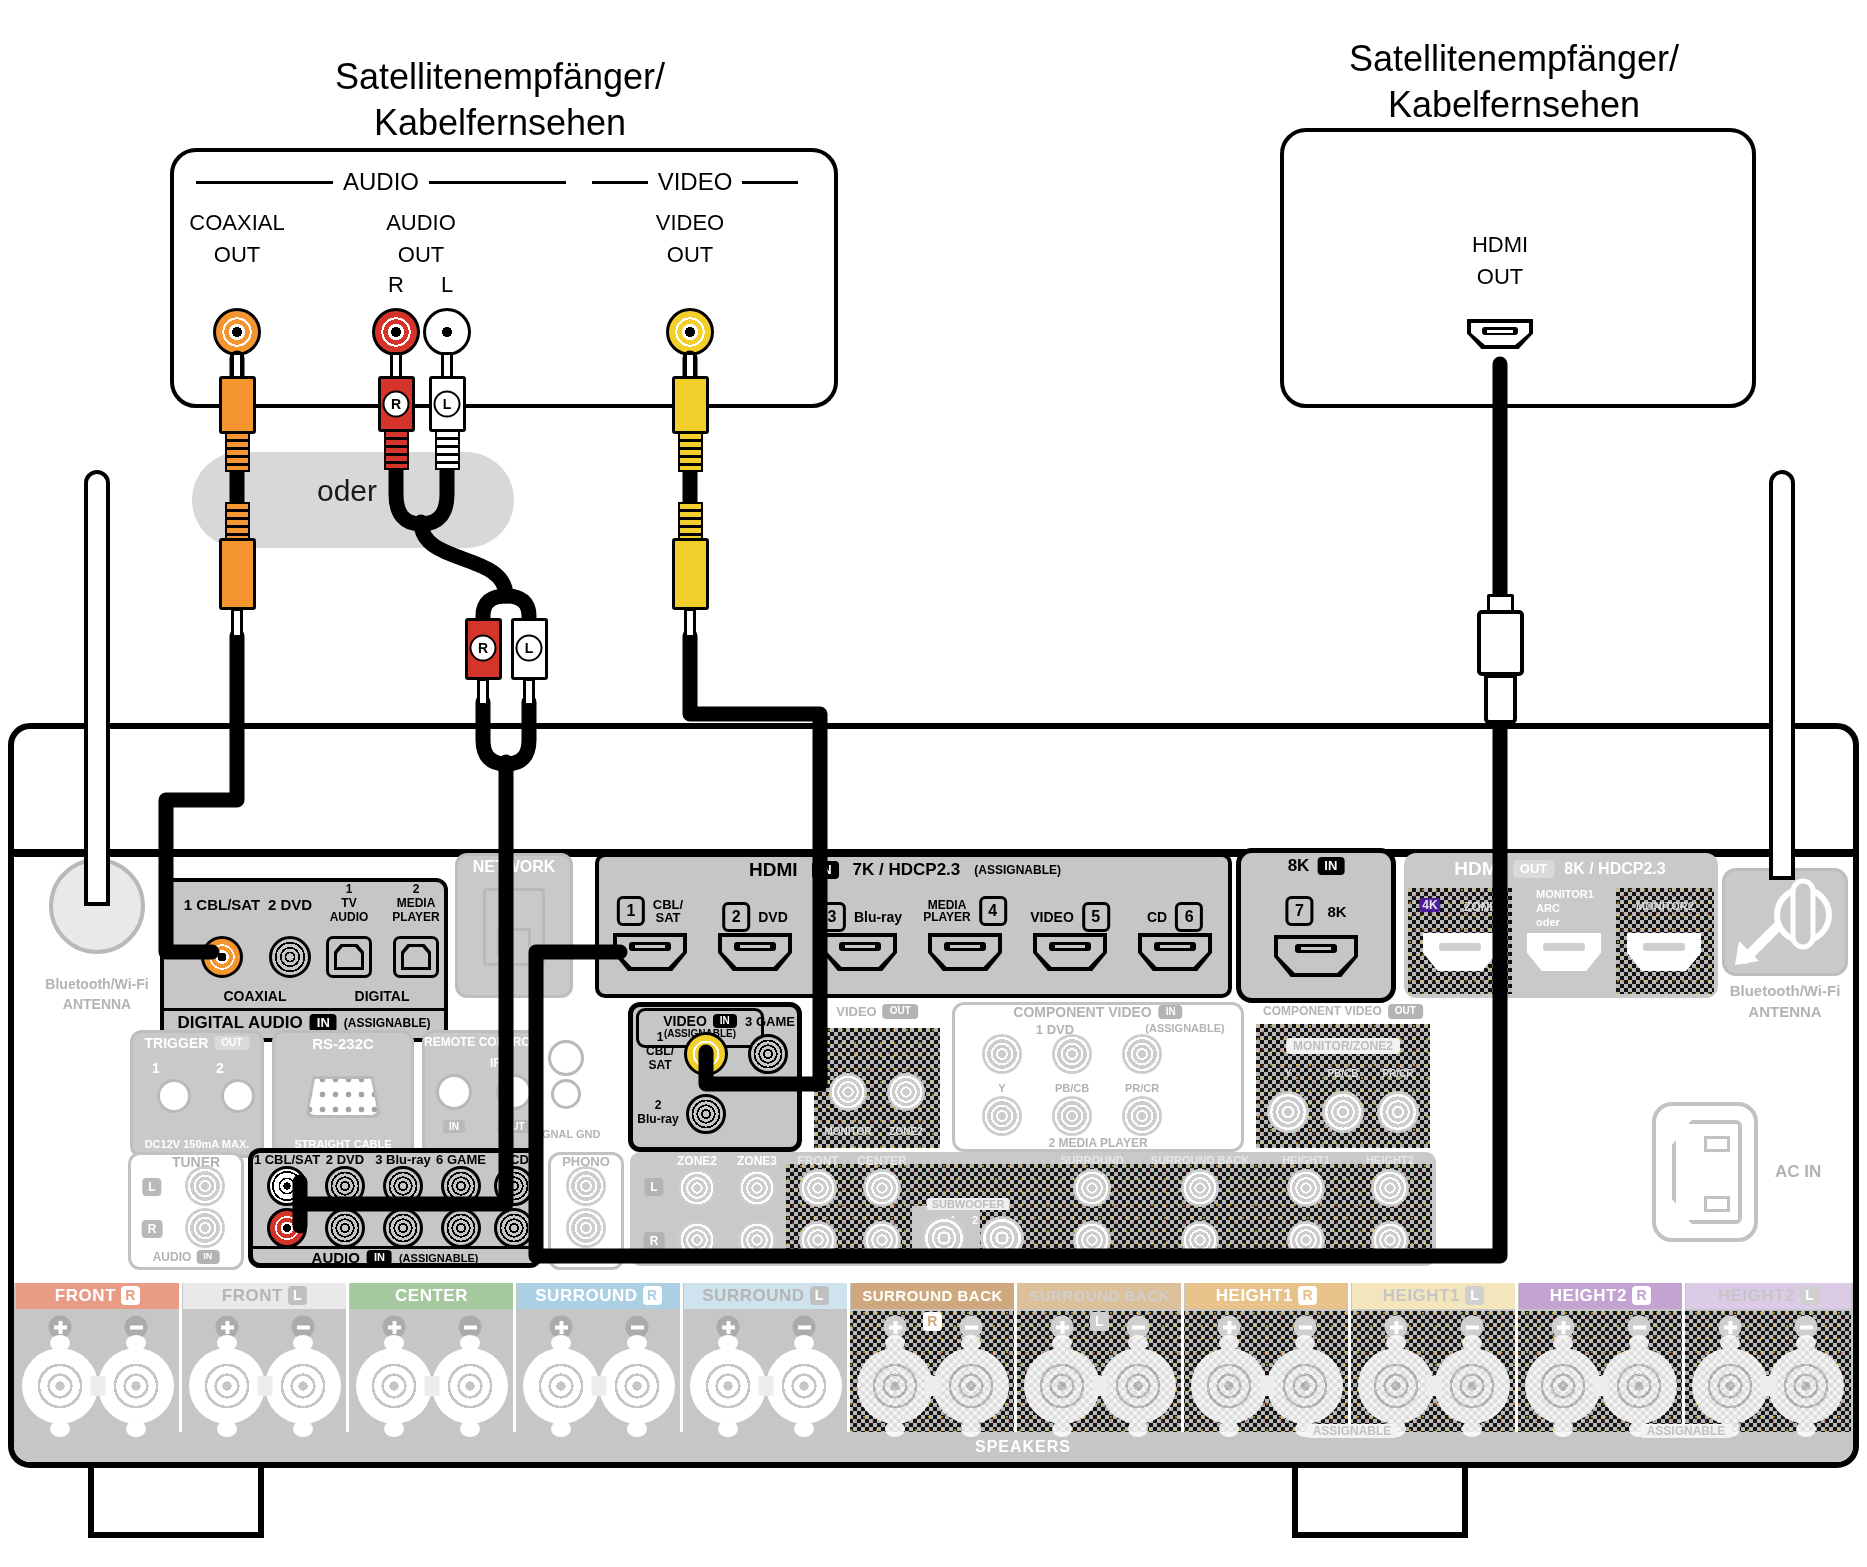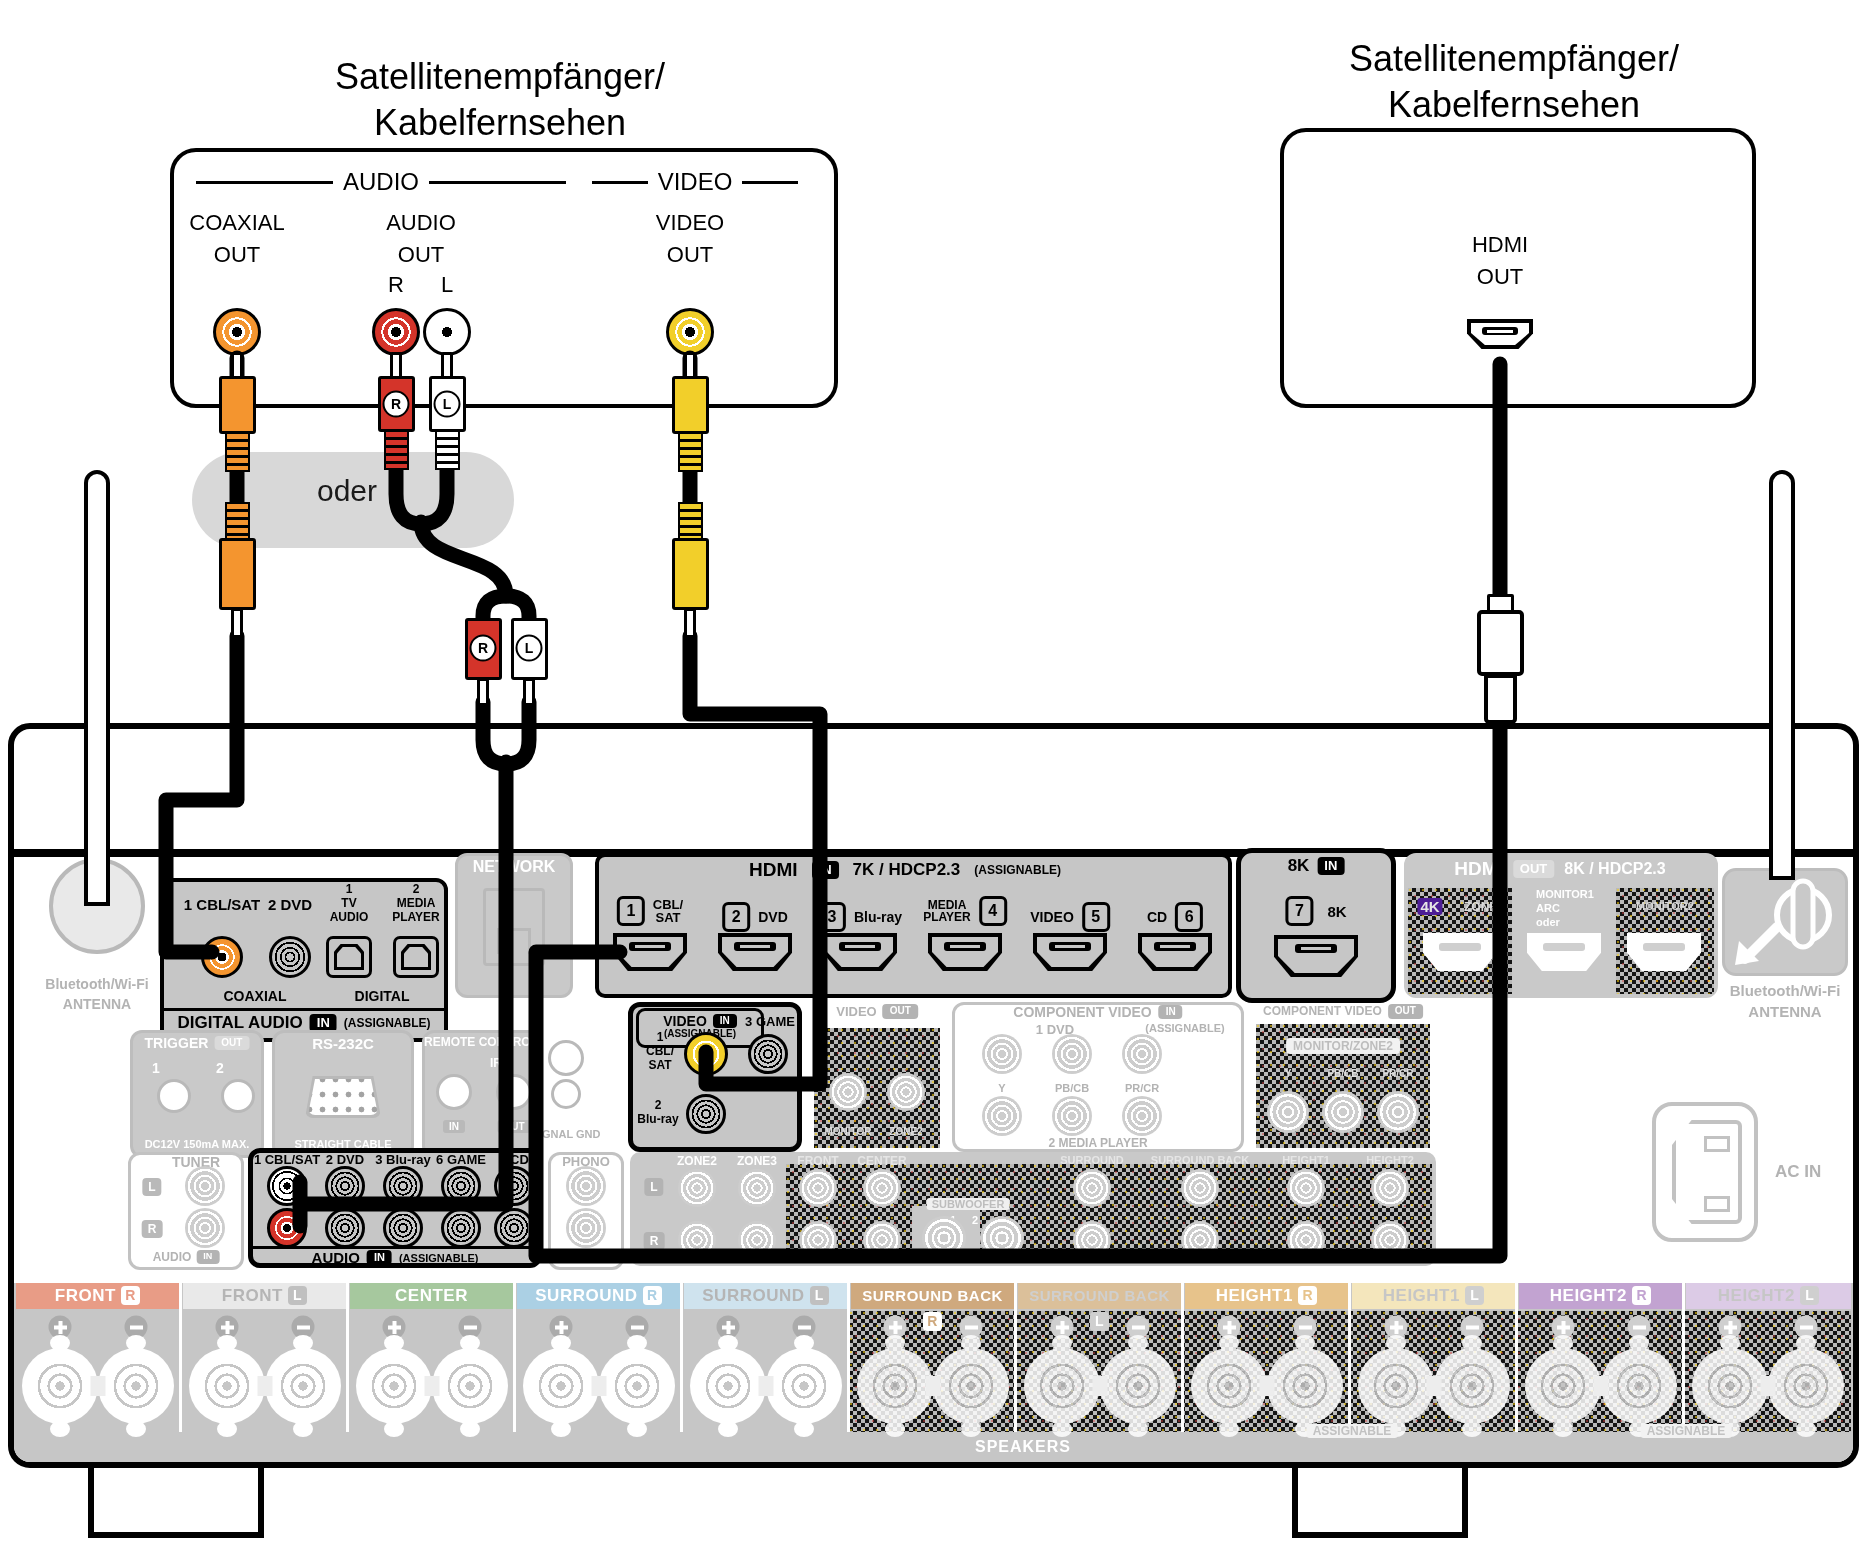--- a/index.html
+++ b/index.html
@@ -271,21 +271,21 @@
     </div>
 
   <div class="gpanel" style="left:1404px;top:853px;width:314px;height:145px;border:none;background:#c9c9c9;"></div>
   <div class="abs row" style="left:1560px;top:858px;transform:translateX(-50%);gap:10px;">
     <span class="lbl w" style="position:static;font-size:19px;">HDMI</span>
     <span class="bdg wb" style="font-size:13px;">OUT</span>
     <span class="lbl w" style="position:static;font-size:16px;">8K / HDCP2.3</span>
   </div>
   <div class="hatch" style="left:1408px;top:888px;width:104px;height:106px;"></div>
   <div class="hatch" style="left:1616px;top:888px;width:98px;height:106px;"></div>
-  <div class="lbl c" style="left:1430px;top:898px;font-size:15px;color:#e6e6e6;background:#4c1d95;padding:0 3px;border-radius:3px;">4K</div>
+  <div class="lbl c" style="left:1430px;top:898px;font-size:12px;color:#e6e6e6;background:#4c1d95;padding:0 3px;border-radius:3px;">4K</div>
   <div class="lbl c" style="left:1484px;top:900px;font-size:12px;color:#dadada;">ZONE2</div>
   <div class="lbl" style="left:1536px;top:888px;font-size:11px;color:#fff;">MONITOR1</div>
   <div class="lbl" style="left:1536px;top:902px;font-size:11px;color:#fff;">ARC</div>
   <div class="lbl" style="left:1536px;top:916px;font-size:11px;color:#fff;">oder</div>
   <div class="lbl c" style="left:1665px;top:900px;font-size:11px;color:#d8d8d8;">MONITOR2</div>
   <div class="hport ghost" style="left:1460px;top:952px;">
       <span class="p1"></span>
       <span class="p2"></span>
       <span class="g3"></span>
     </div>

